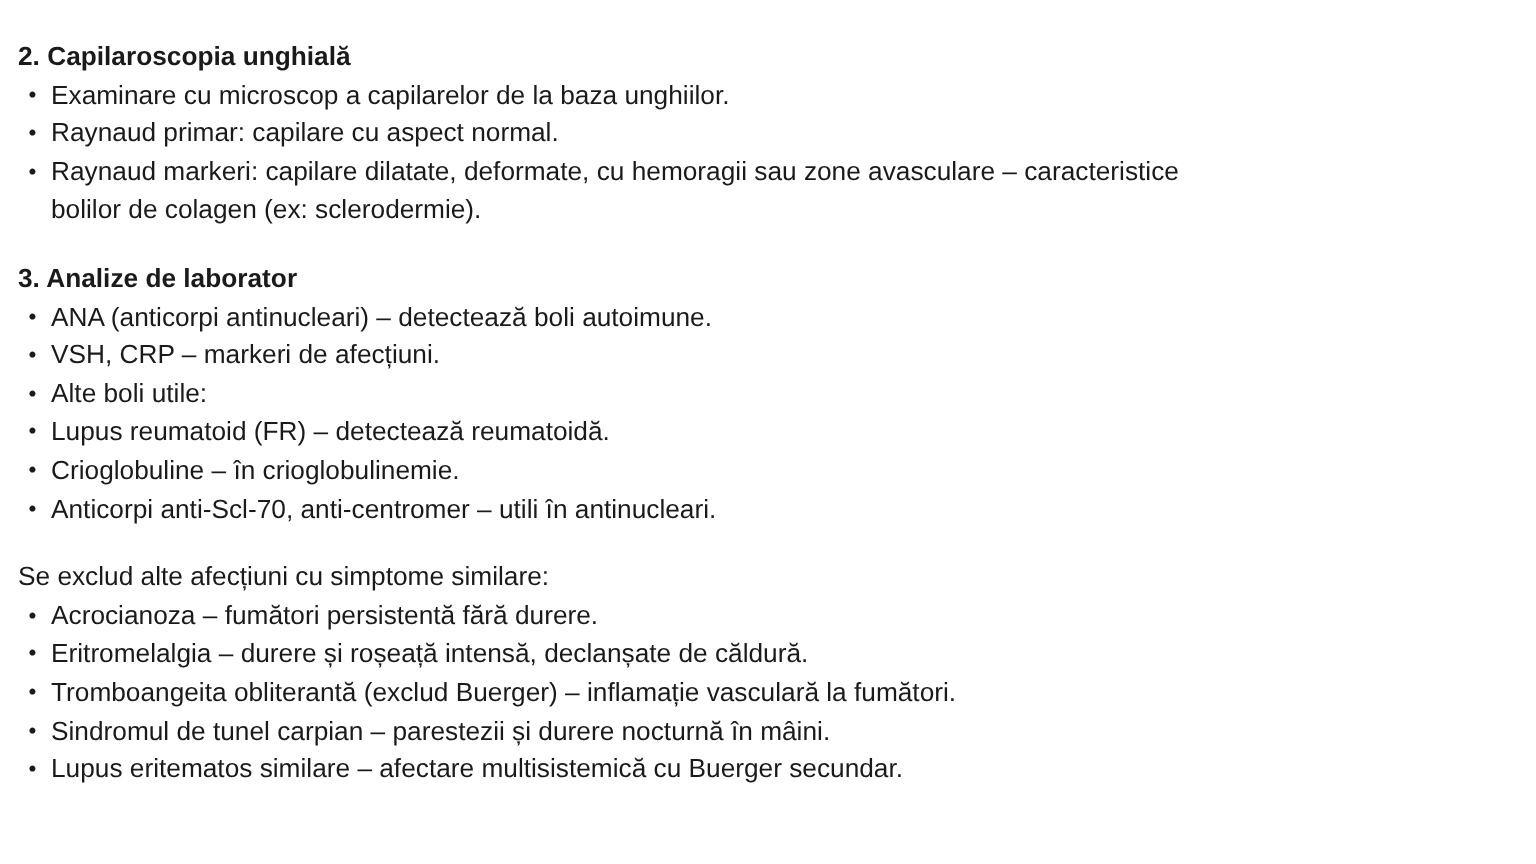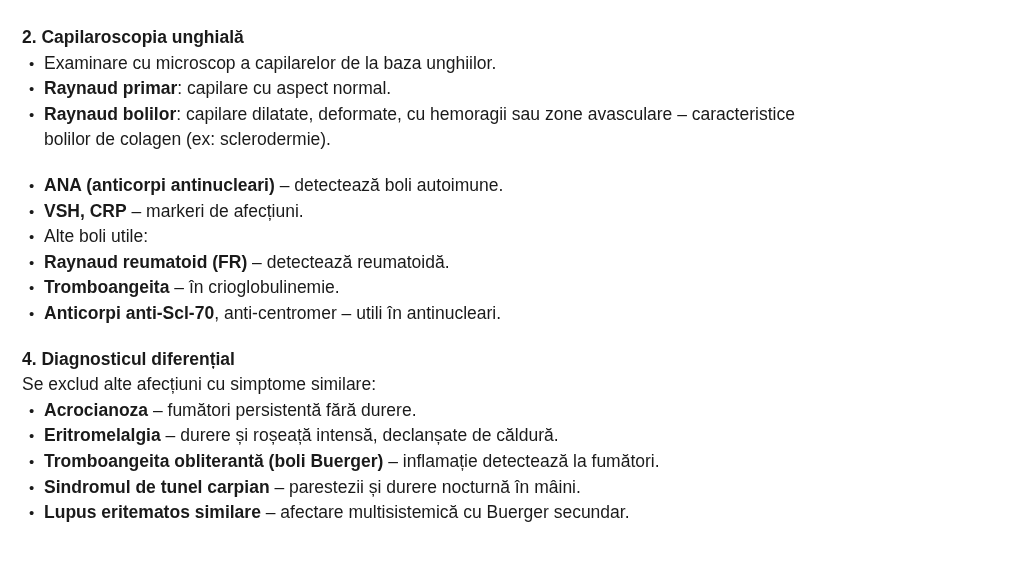--- a/index.html
+++ b/index.html
@@ -11,21 +11,21 @@
     width: 1024px;
     height: 576px;
     overflow: hidden;
     font-family: "Liberation Sans", "DejaVu Sans", sans-serif;
     color: #1a1a1a;
   }
   .doc {
     box-sizing: border-box;
     width: 880px;
     height: 576px;
-    padding: 25px 60px 20px 22px;
+    padding: 25px 60px 20px 12px;
     font-size: 17.5px;
     line-height: 25.6px;
   }
   .section { margin: 0 0 20px 0; }
   .section:first-child { margin-top: 0; }
   .section-heading {
     font-weight: bold;
     margin: 0;
     font-size: 17.5px;
     line-height: 25.6px;
@@ -44,81 +44,81 @@
     padding-left: 7px;
     box-sizing: border-box;
     font-size: 15px;
     line-height: 25.6px;
   }
   .item-text {
     flex: 1 1 auto;
     min-width: 0;
     max-width: 905px;
   }
-  .run-b { font-weight: bold; }
+  .run-b { font-weight: normal; }
 </style>
 </head>
 <body style="background: rgb(255, 255, 255); color: rgb(26, 26, 26);">
 
 <main class="doc" id="doc-root">
     <section class="section">
       <h2 class="section-heading">2. Capilaroscopia unghială</h2>
       <div class="item">
         <span class="bullet">•</span>
         <span class="item-text"><span class="run">Examinare cu microscop a capilarelor de la baza unghiilor.</span></span>
       </div>
       <div class="item">
         <span class="bullet">•</span>
         <span class="item-text"><span class="run-b">Raynaud primar</span><span class="run">: capilare cu aspect normal.</span></span>
       </div>
       <div class="item">
         <span class="bullet">•</span>
-        <span class="item-text"><span class="run-b">Raynaud bolilor</span><span class="run">: capilare dilatate, deformate, cu hemoragii sau zone avasculare – caracteristice bolilor de colagen (ex: sclerodermie).</span></span>
+        <span class="item-text"><span class="run-b">Raynaud markeri</span><span class="run">: capilare dilatate, deformate, cu hemoragii sau zone avasculare – caracteristice bolilor de colagen (ex: sclerodermie).</span></span>
       </div>
     </section>
     <section class="section">
+      <h2 class="section-heading">3. Analize de laborator</h2>
       <div class="item">
         <span class="bullet">•</span>
         <span class="item-text"><span class="run-b">ANA (anticorpi antinucleari)</span><span class="run"> – detectează boli autoimune.</span></span>
       </div>
       <div class="item">
         <span class="bullet">•</span>
         <span class="item-text"><span class="run-b">VSH, CRP</span><span class="run"> – markeri de afecțiuni.</span></span>
       </div>
       <div class="item">
         <span class="bullet">•</span>
         <span class="item-text"><span class="run">Alte boli utile:</span></span>
       </div>
       <div class="item">
         <span class="bullet">•</span>
-        <span class="item-text"><span class="run-b">Raynaud reumatoid (FR)</span><span class="run"> – detectează reumatoidă.</span></span>
+        <span class="item-text"><span class="run-b">Lupus reumatoid (FR)</span><span class="run"> – detectează reumatoidă.</span></span>
       </div>
       <div class="item">
         <span class="bullet">•</span>
-        <span class="item-text"><span class="run-b">Tromboangeita</span><span class="run"> – în crioglobulinemie.</span></span>
+        <span class="item-text"><span class="run-b">Crioglobuline</span><span class="run"> – în crioglobulinemie.</span></span>
       </div>
       <div class="item">
         <span class="bullet">•</span>
         <span class="item-text"><span class="run-b">Anticorpi anti-Scl-70</span><span class="run">, anti-centromer – utili în antinucleari.</span></span>
       </div>
     </section>
     <section class="section">
-      <h2 class="section-heading">4. Diagnosticul diferențial</h2>
       <p class="intro">Se exclud alte afecțiuni cu simptome similare:</p>
       <div class="item">
         <span class="bullet">•</span>
         <span class="item-text"><span class="run-b">Acrocianoza</span><span class="run"> – fumători persistentă fără durere.</span></span>
       </div>
       <div class="item">
         <span class="bullet">•</span>
         <span class="item-text"><span class="run-b">Eritromelalgia</span><span class="run"> – durere și roșeață intensă, declanșate de căldură.</span></span>
       </div>
       <div class="item">
         <span class="bullet">•</span>
-        <span class="item-text"><span class="run-b">Tromboangeita obliterantă (boli Buerger)</span><span class="run"> – inflamație detectează la fumători.</span></span>
+        <span class="item-text"><span class="run-b">Tromboangeita obliterantă (exclud Buerger)</span><span class="run"> – inflamație vasculară la fumători.</span></span>
       </div>
       <div class="item">
         <span class="bullet">•</span>
         <span class="item-text"><span class="run-b">Sindromul de tunel carpian</span><span class="run"> – parestezii și durere nocturnă în mâini.</span></span>
       </div>
       <div class="item">
         <span class="bullet">•</span>
         <span class="item-text"><span class="run-b">Lupus eritematos similare</span><span class="run"> – afectare multisistemică cu Buerger secundar.</span></span>
       </div>
     </section>

